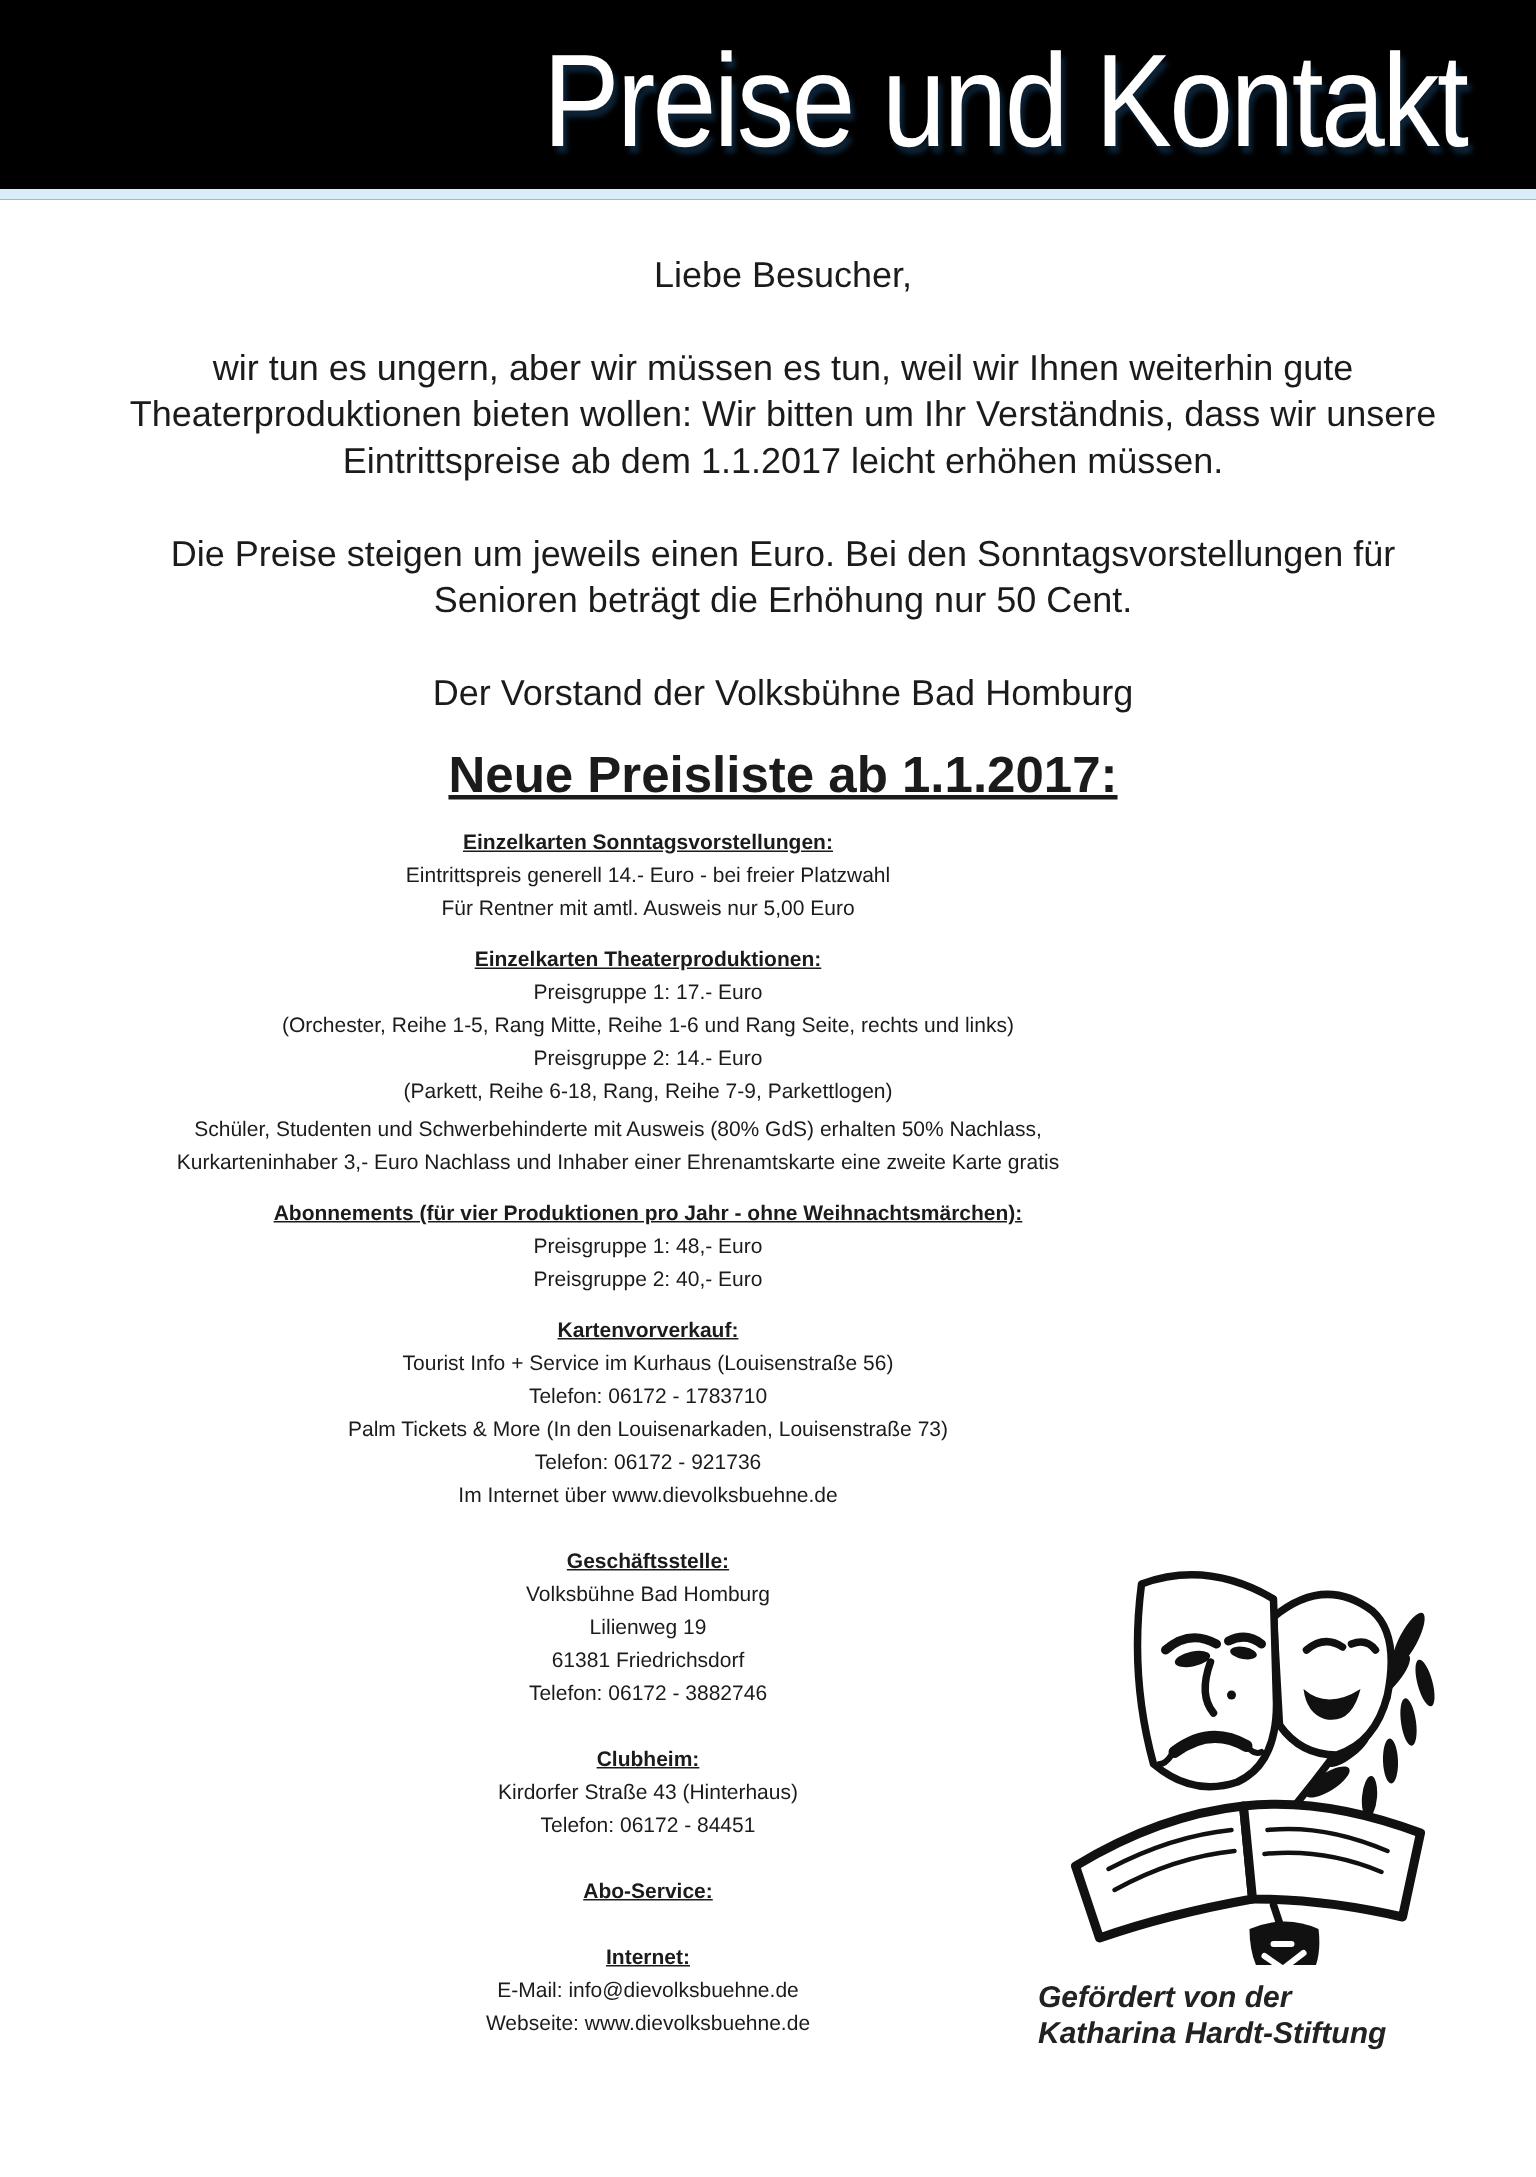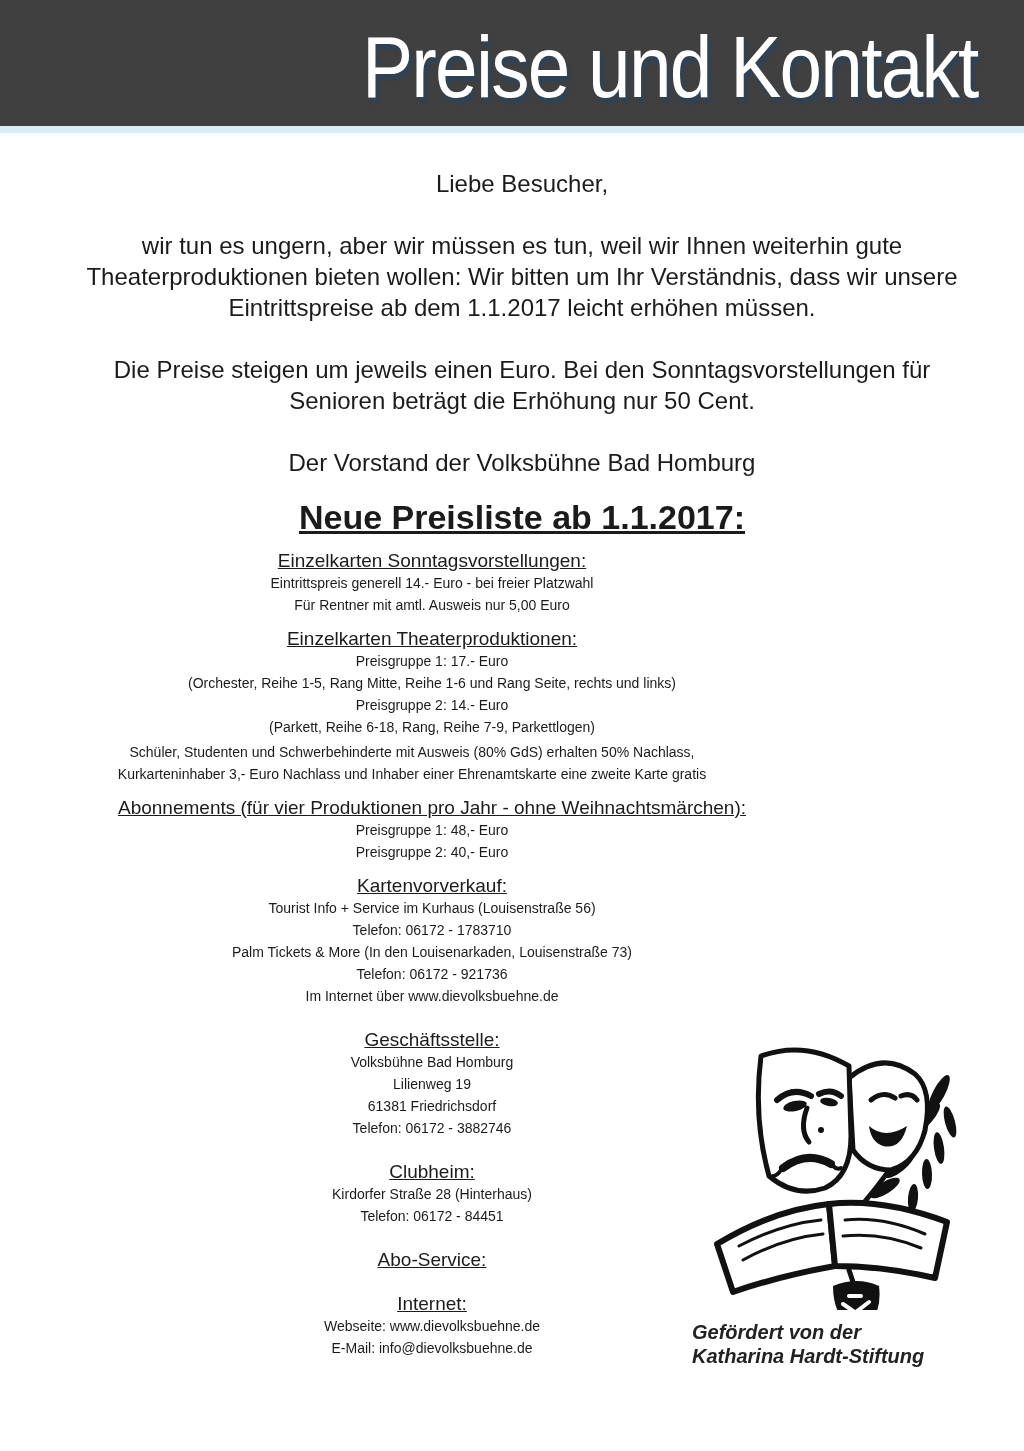--- a/index.html
+++ b/index.html
@@ -8,21 +8,21 @@
     background:#ffffff;
     font-family:"Liberation Sans", sans-serif;
     color:#1b1b1b;
     position:relative;
     overflow:hidden;
   }
   
   .banner{
     position:absolute;left:0;top:0;
     width:1024px;height:126px;
-    background:#404040;
+    background:#000000;
     border-bottom:7px solid #d9edf8;
   }
   .banner-title{
     position:absolute;right:46px;top:16px;
     font-size:88px;font-weight:400;
     color:#ffffff;
     letter-spacing:-2px;
     white-space:nowrap;
     transform:scaleX(0.87);
     transform-origin:100% 0;
@@ -37,21 +37,21 @@
     margin:0 0 31px 0;width:880px;
   }
   .pricelist-heading{
     font-size:34px;line-height:42px;font-weight:700;
     text-decoration:underline;
     margin:18px 0 12px 0;
   }
   .section{width:700px;margin-top:12px;}
   .section.contact{margin-top:22px;}
   .section-title{
-    font-size:19px;line-height:22px;font-weight:400;
+    font-size:14px;line-height:22px;font-weight:700;
     text-decoration:underline;
   }
   .line{font-size:14px;line-height:22px;}
   .wrap-narrow{max-width:660px;margin-top:3px;}
   
   .sponsor{
     position:absolute;left:692px;top:1038px;width:280px;
   }
   .sponsor svg{display:block;margin:0 auto 10px auto;}
   .sponsor-caption{
@@ -108,32 +108,32 @@
   <div class="section contact">
     <div class="section-title">Geschäftsstelle:</div>
     <div class="line">Volksbühne Bad Homburg</div>
     <div class="line">Lilienweg 19</div>
     <div class="line">61381 Friedrichsdorf</div>
     <div class="line">Telefon: 06172 - 3882746</div>
   </div>
 
   <div class="section contact">
     <div class="section-title">Clubheim:</div>
-    <div class="line">Kirdorfer Straße 28 (Hinterhaus)</div>
+    <div class="line">Kirdorfer Straße 43 (Hinterhaus)</div>
     <div class="line">Telefon: 06172 - 84451</div>
   </div>
 
   <div class="section contact">
     <div class="section-title">Abo-Service:</div>
   </div>
 
   <div class="section contact">
     <div class="section-title">Internet:</div>
+    <div class="line">E-Mail: info@dievolksbuehne.de</div>
     <div class="line">Webseite: www.dievolksbuehne.de</div>
-    <div class="line">E-Mail: info@dievolksbuehne.de</div>
   </div>
 
 </div>
 
 <div class="sponsor">
   <svg width="258" height="272" viewBox="0 0 258 272" aria-hidden="true">
     <g fill="none" stroke="#111" stroke-linecap="round" stroke-linejoin="round">
 
       <g stroke-width="5">
         <path d="M150 178 Q195 125 238 58"></path>

